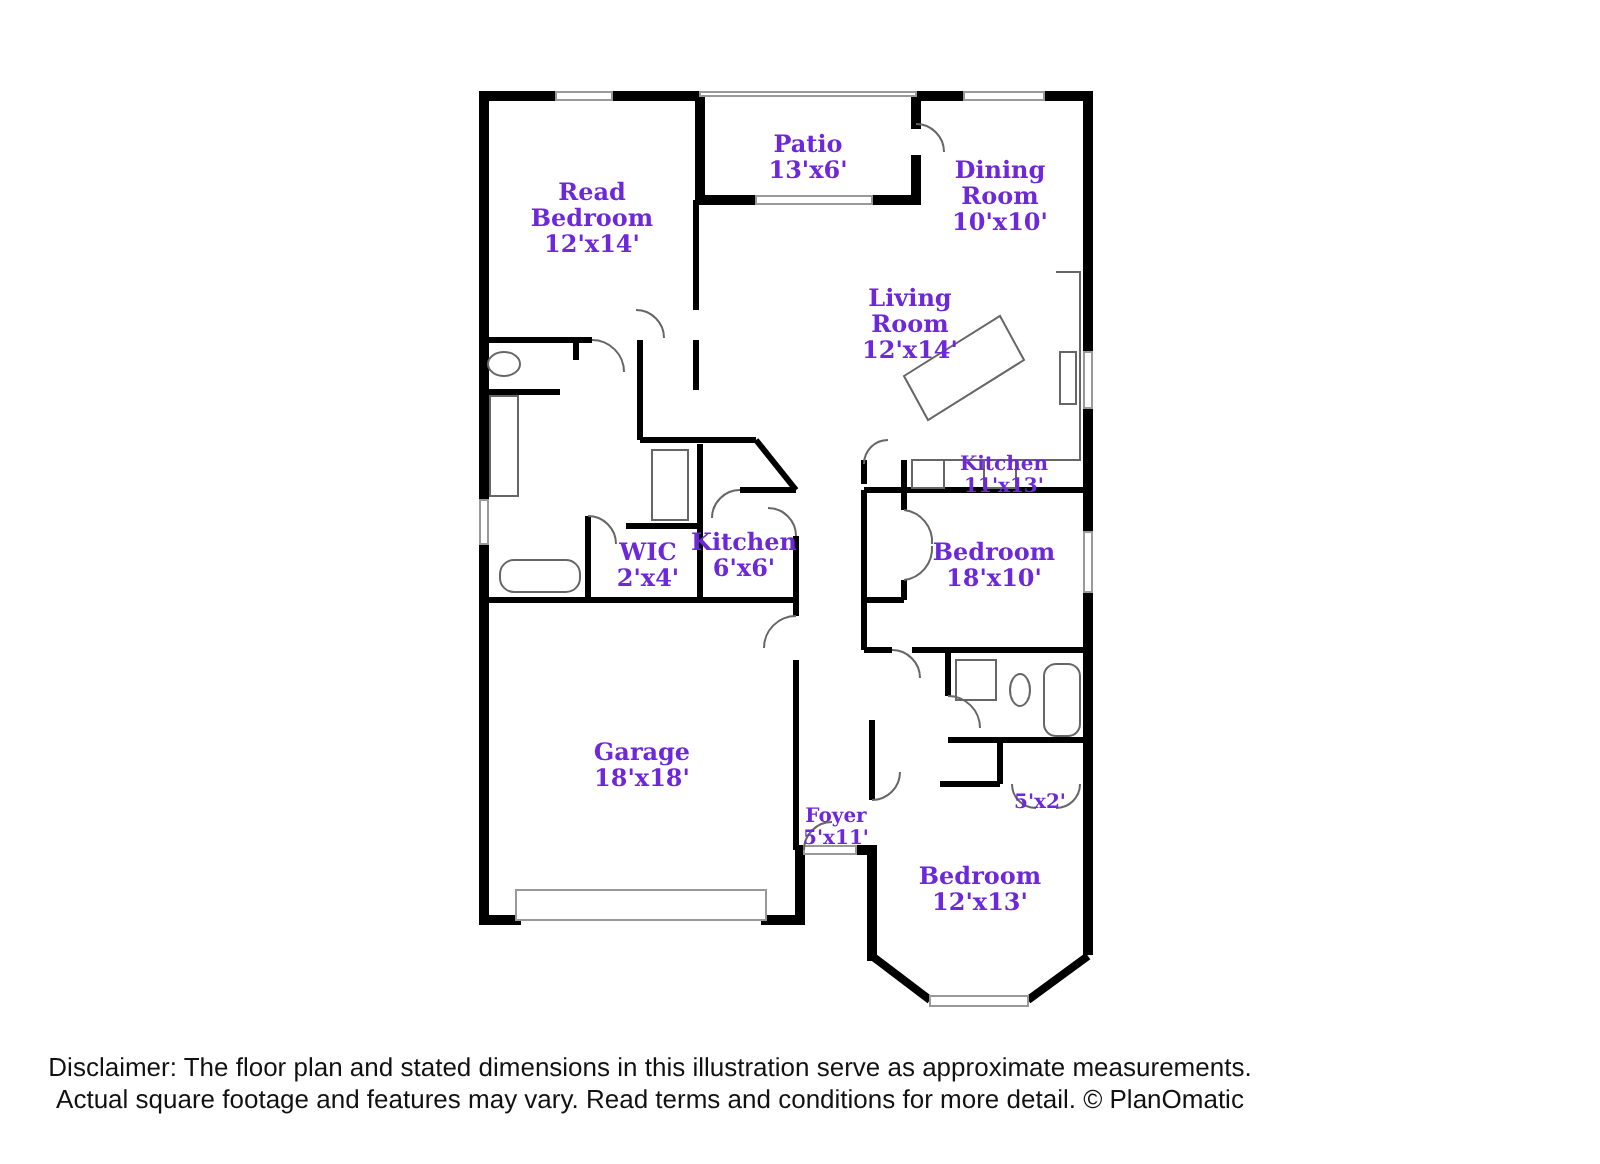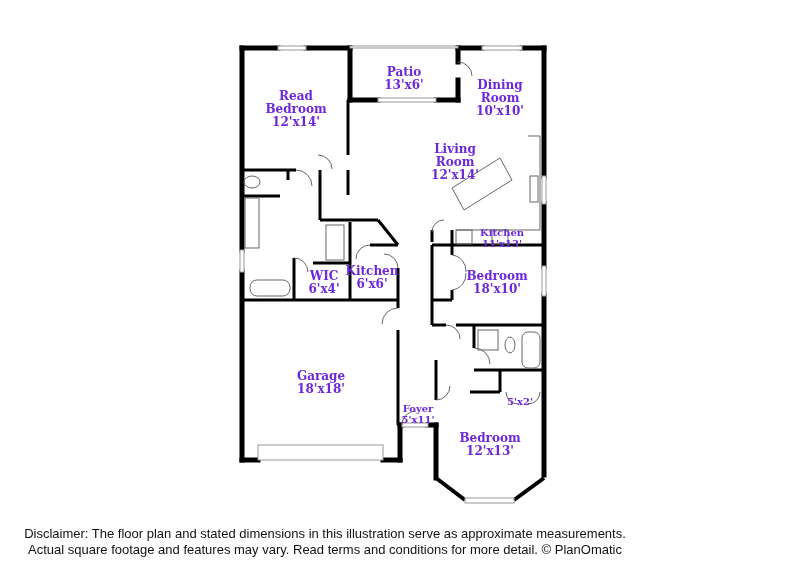--- a/index.html
+++ b/index.html
@@ -155,21 +155,21 @@
   <div>Living</div>
   <div>Room</div>
   <div>12'x14'</div>
 </div>
 <div class="lbl small" style="left:502px;top:206px;">
   <div>Kitchen</div>
   <div>11'x13'</div>
 </div>
 <div class="lbl" style="left:324px;top:270px;">
   <div>WIC</div>
-  <div>6'x4'</div>
+  <div>2'x4'</div>
 </div>
 <div class="lbl" style="left:372px;top:265px;">
   <div>Kitchen</div>
   <div>6'x6'</div>
 </div>
 <div class="lbl" style="left:497px;top:270px;">
   <div>Bedroom</div>
   <div>18'x10'</div>
 </div>
 <div class="lbl small" style="left:520px;top:375px;">

